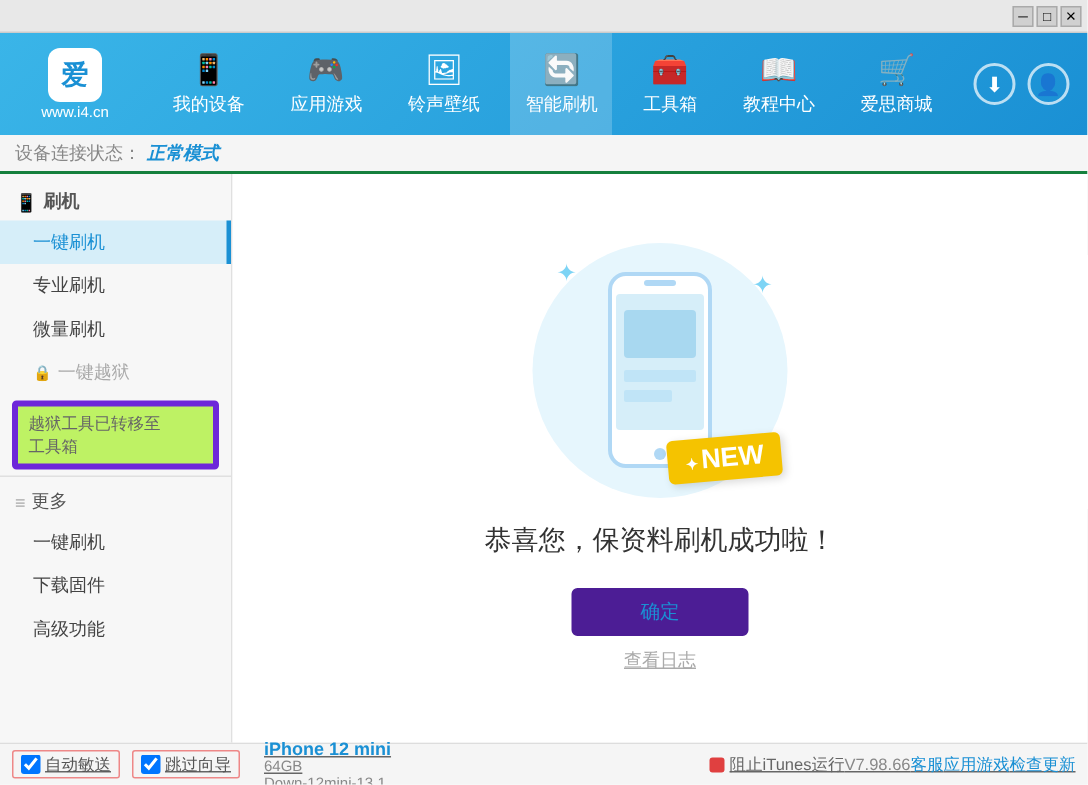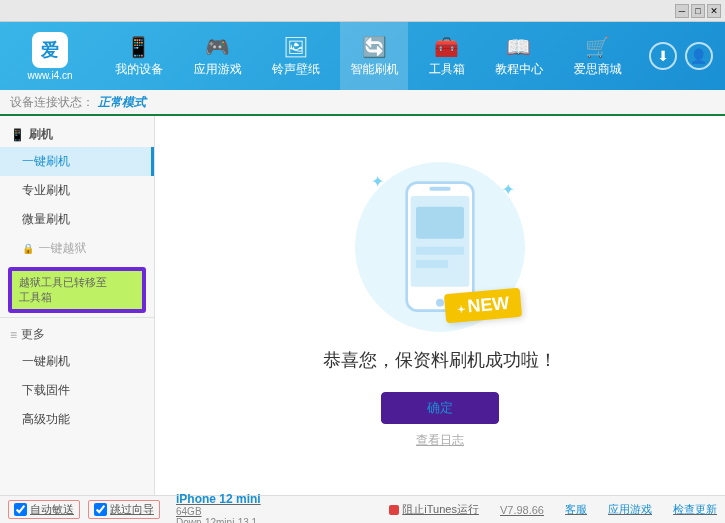--- a/index.html
+++ b/index.html
@@ -266,21 +266,21 @@
       cursor: pointer;
       color: #555;
     }
     .checkbox-item input { margin: 0; }
     .device-info { display: flex; flex-direction: column; margin-left: 8px; }
     .device-name { color: #1a90d4; font-size: 12px; font-weight: bold; }
     .device-detail { color: #888; font-size: 10px; }
     .bottom-right {
       display: flex;
       align-items: center;
-      gap: 21px;
+      gap: 0;
       font-size: 11px;
       color: #888;
     }
     .itunes-status {
       display: flex;
       align-items: center;
       gap: 3px;
       color: #666;
     }
     .stop-icon {

